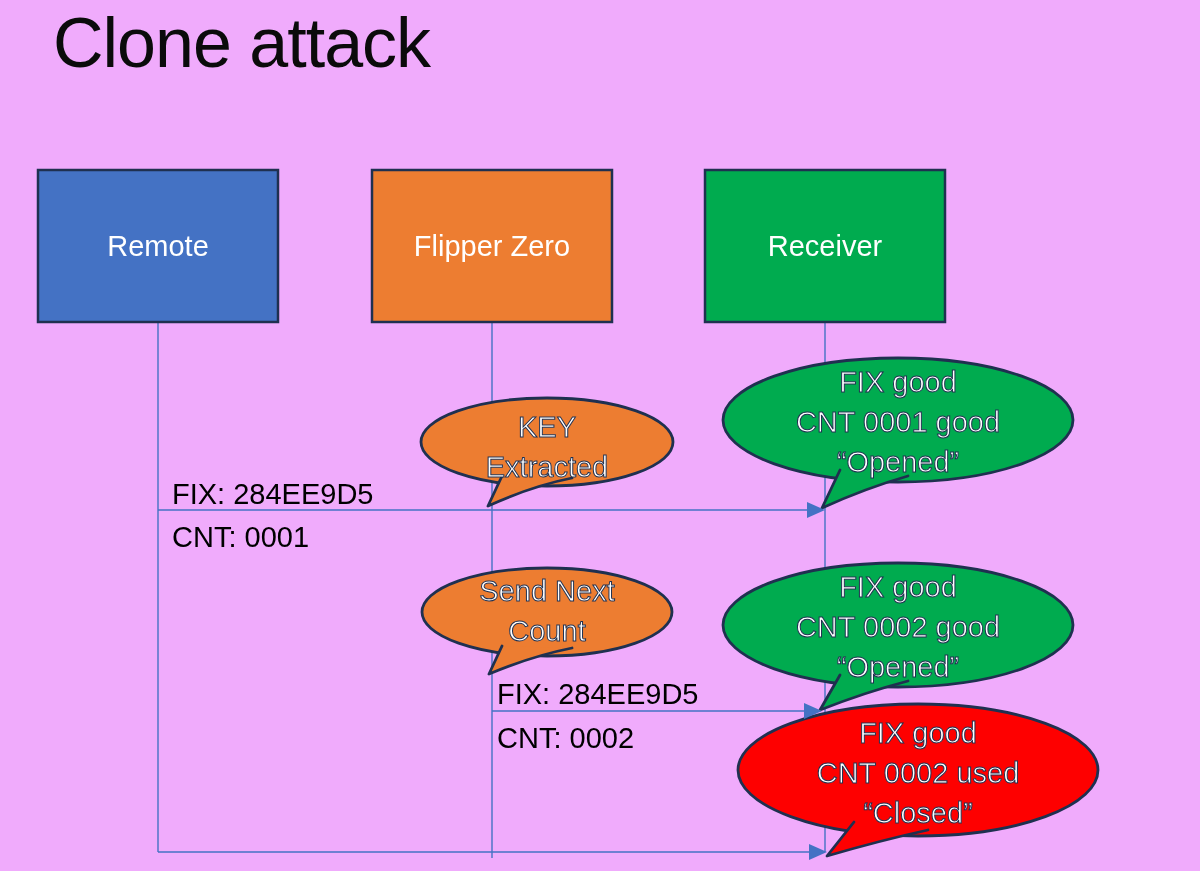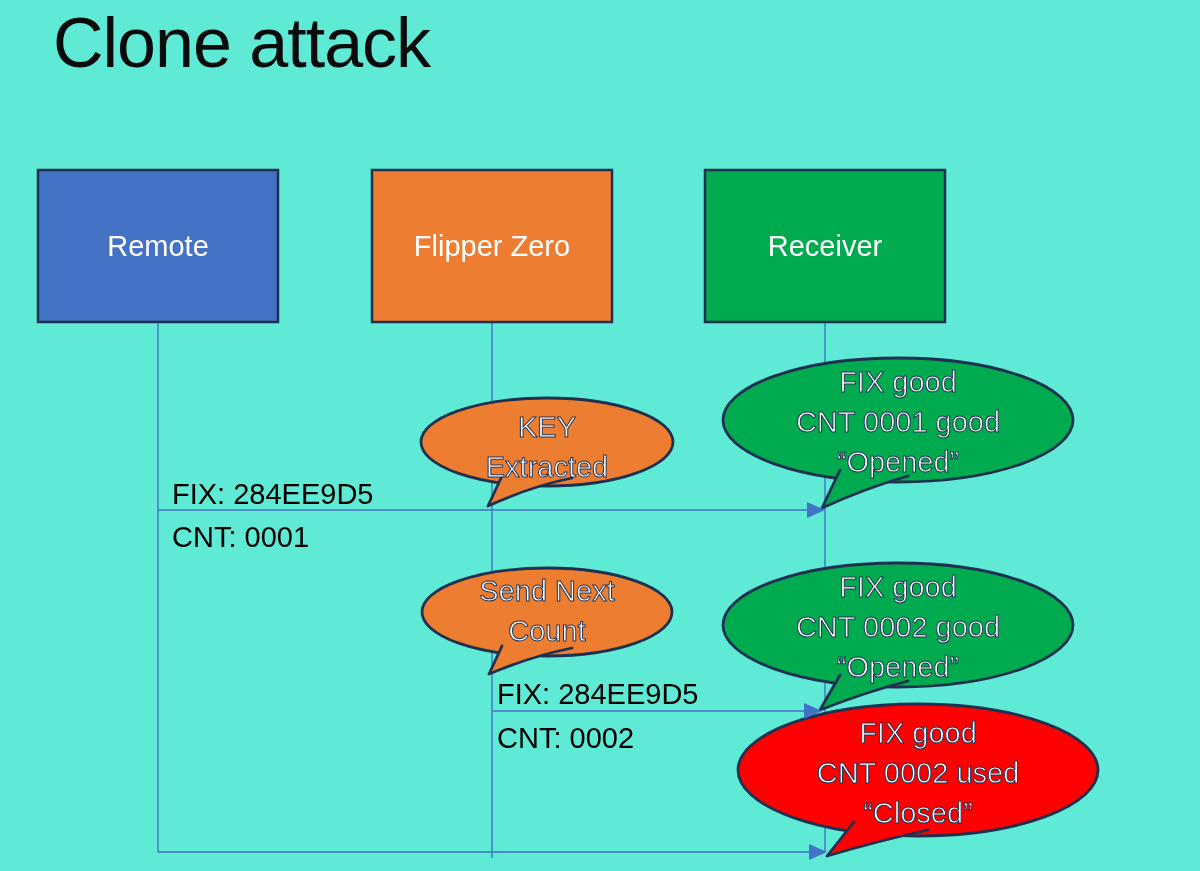--- a/index.html
+++ b/index.html
@@ -1,20 +1,20 @@
 <!DOCTYPE html>
 <html><head>
 <meta charset="utf-8">
 <style>
   html, body { margin: 0; padding: 0; background: #ffffff; }
   .slide {
     position: relative;
     width: 1200px;
     height: 871px;
-    background: #5eead4;
+    background: #f0abfc;
     overflow: hidden;
     font-family: "Liberation Sans", sans-serif;
   }
   svg { display: block; }
   text {
     font-family: "Liberation Sans", sans-serif;
   }
   .title-text {
     font-size: 70px;
     font-weight: 300;

